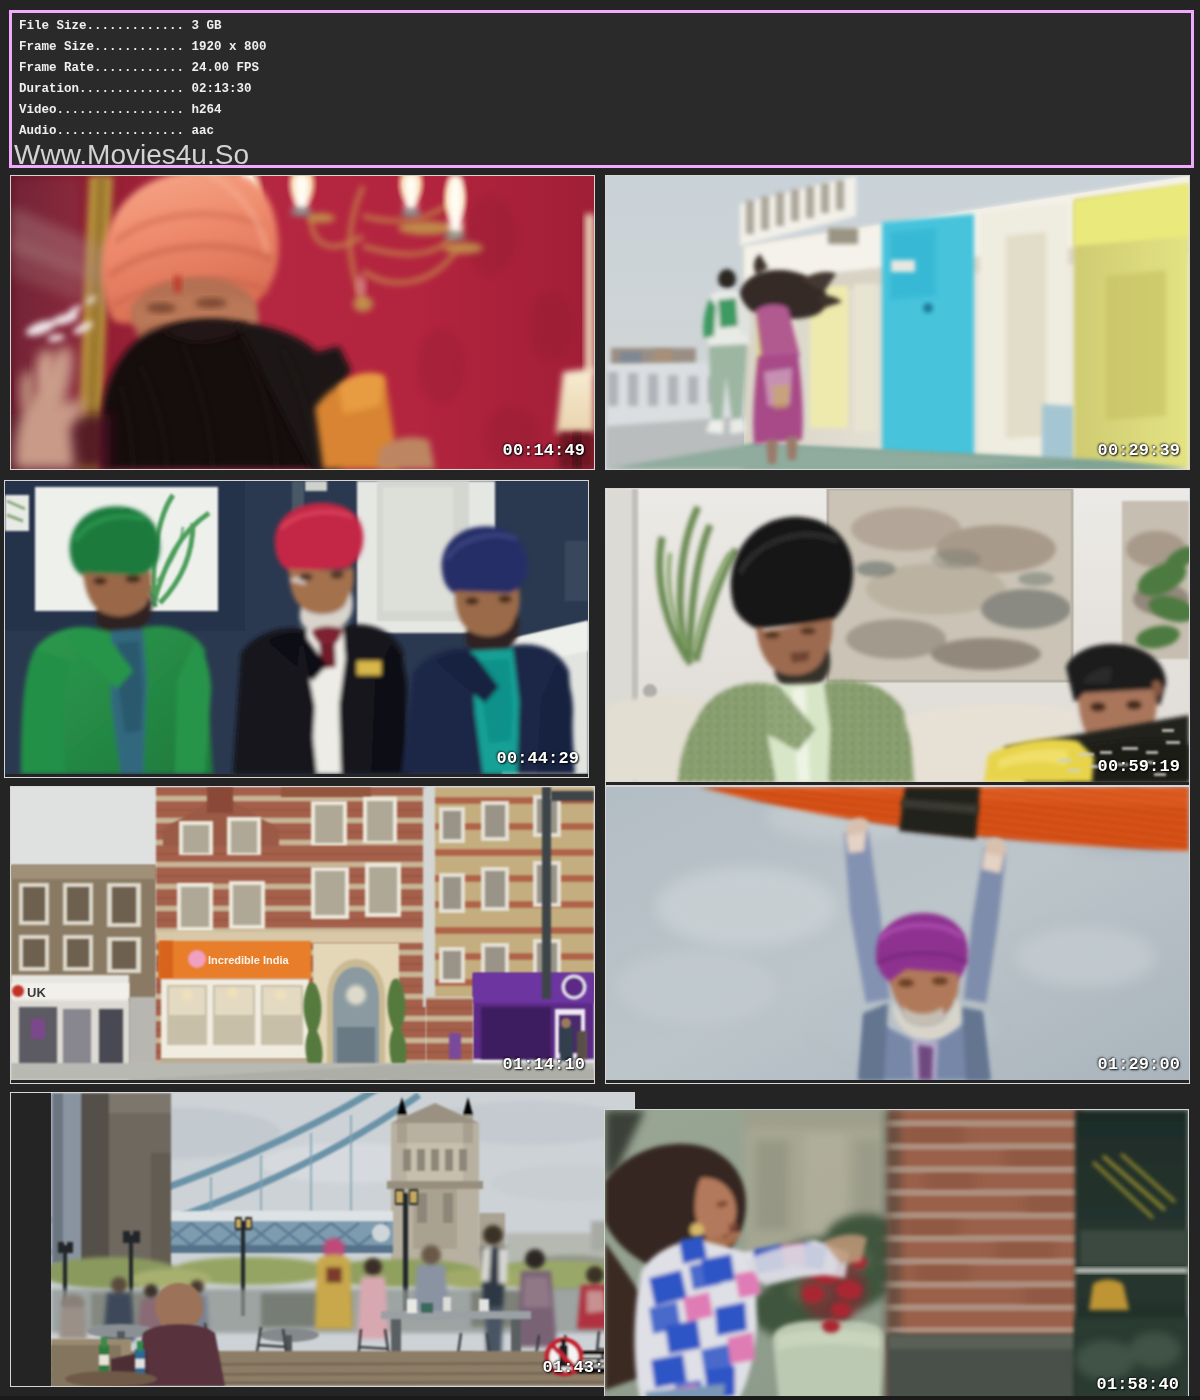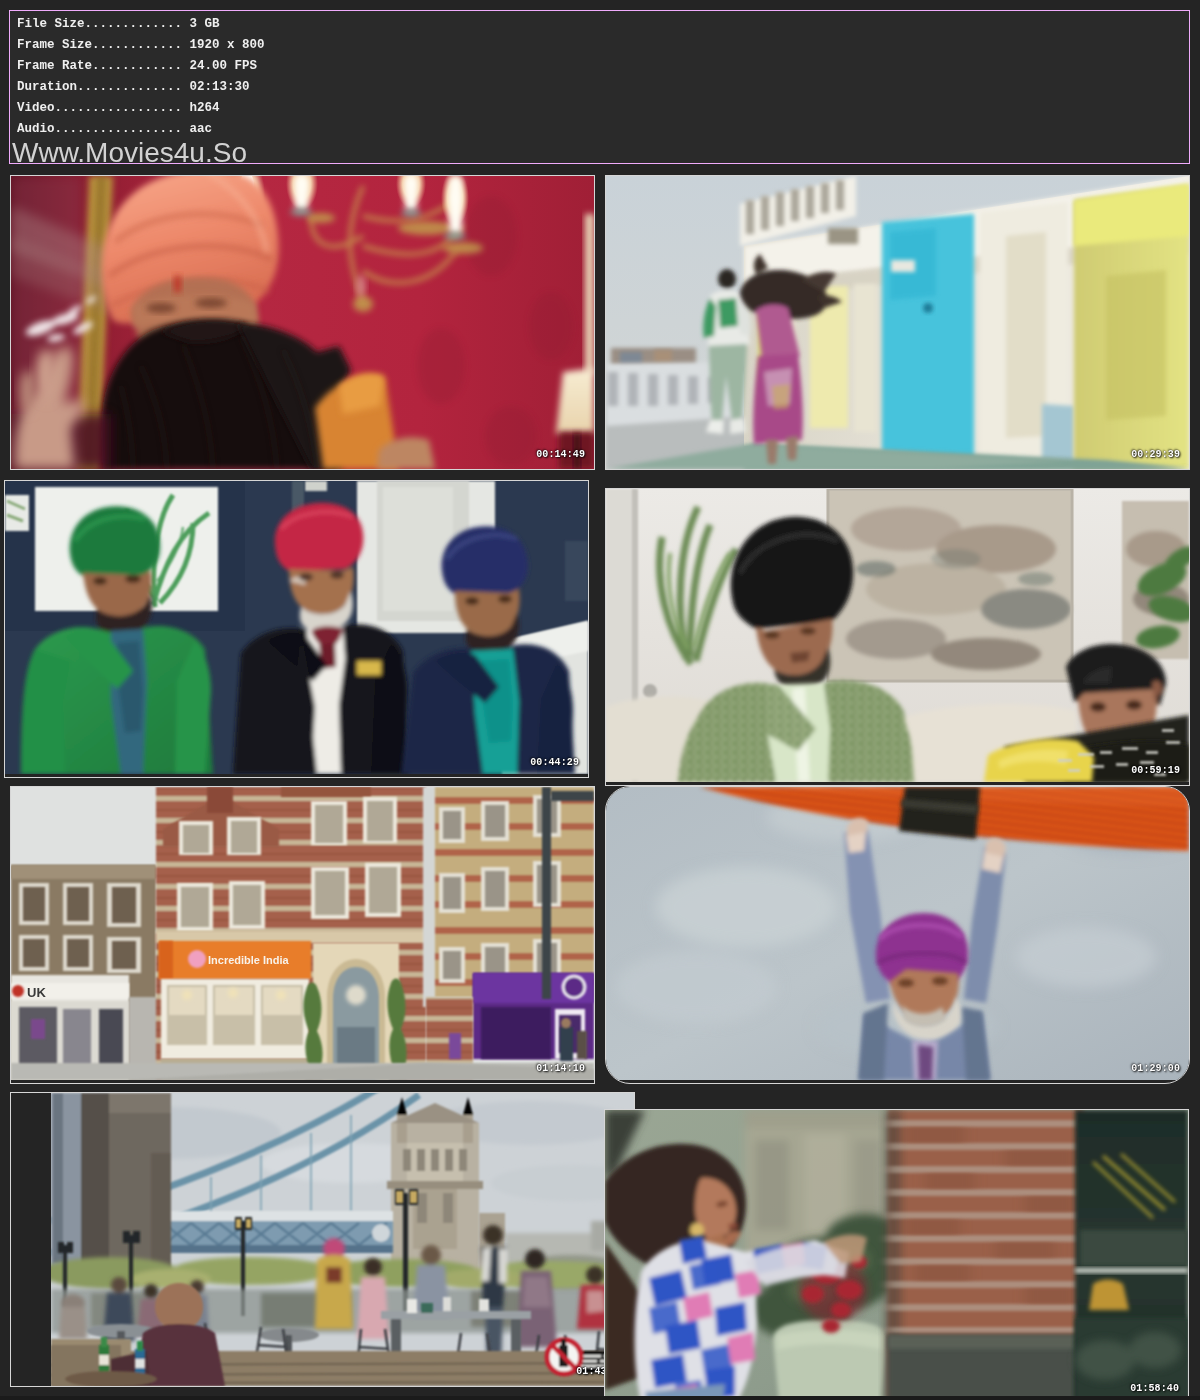--- a/index.html
+++ b/index.html
@@ -1,21 +1,21 @@
 <!DOCTYPE html>
 <html><head>
 <meta charset="utf-8">
 <style>
 html,body{margin:0;padding:0;background:#242424;width:1200px;height:1400px;overflow:hidden;}
-.info{position:absolute;left:9px;top:10px;width:1179px;height:152px;border:1px solid #f0abfc;background:#2a2a2a;}
+.info{position:absolute;left:9px;top:10px;width:1179px;height:152px;border:3px solid #f0abfc;background:#2a2a2a;}
 .meta{font-family:"Liberation Mono",monospace;font-weight:bold;font-size:12.5px;line-height:21px;color:#efefef;padding:3px 0 0 7px;white-space:pre;}
 .site{font-family:"Liberation Sans",sans-serif;font-size:28px;color:#d2d2d2;position:absolute;left:2px;top:126px;}
 .frame{position:absolute;width:583px;height:293px;border:1px solid #d6d6d6;overflow:hidden;}
 .frame svg{display:block;width:583px;height:293px;}
-.ts{position:absolute;right:9px;bottom:9px;font-family:"Liberation Mono",monospace;font-weight:bold;font-size:10px;color:#fff;letter-spacing:0.1px;text-shadow:1px 1px 2px rgba(0,0,0,0.95),-1px -1px 2px rgba(0,0,0,0.55),0 0 1px rgba(0,0,0,0.8);}
+.ts{position:absolute;right:9px;bottom:9px;font-family:"Liberation Mono",monospace;font-weight:bold;font-size:17px;color:#fff;letter-spacing:0.1px;text-shadow:1px 1px 2px rgba(0,0,0,0.95),-1px -1px 2px rgba(0,0,0,0.55),0 0 1px rgba(0,0,0,0.8);}
 </style>
 </head>
 <body>
 <div class="info">
 <div class="meta">File Size............. 3 GB
 Frame Size............ 1920 x 800
 Frame Rate............ 24.00 FPS
 Duration.............. 02:13:30
 Video................. h264
 Audio................. aac</div>
@@ -634,21 +634,21 @@
 <g filter="url(#f5b1)">
 <rect x="549" y="240" width="13" height="34" fill="#32404e"></rect>
 <circle cx="555" cy="236" r="5" fill="#9a7a5e"></circle>
 <rect x="566" y="244" width="10" height="28" fill="#5a5046"></rect>
 <rect x="438" y="246" width="12" height="26" fill="#7a4a9a"></rect>
 </g>
 </svg>
 <div class="ts">01:14:10</div>
 </div>
 
-<div class="frame" style="left:605px;top:786px;height:296px;border-radius:25px;">
+<div class="frame" style="left:605px;top:786px;height:296px;">
 <svg viewBox="0 0 583 293" preserveAspectRatio="none">
 <defs>
 <filter id="f6b2" x="-30%" y="-30%" width="160%" height="160%">
           <feGaussianBlur stdDeviation="2"></feGaussianBlur>
         </filter>
 <filter id="f6b6" x="-40%" y="-40%" width="180%" height="180%">
           <feGaussianBlur stdDeviation="7"></feGaussianBlur>
         </filter>
 <linearGradient id="f6sky" x1="0" y1="0" x2="1" y2="1">
 <stop offset="0" stop-color="#b3bdc4"></stop>

